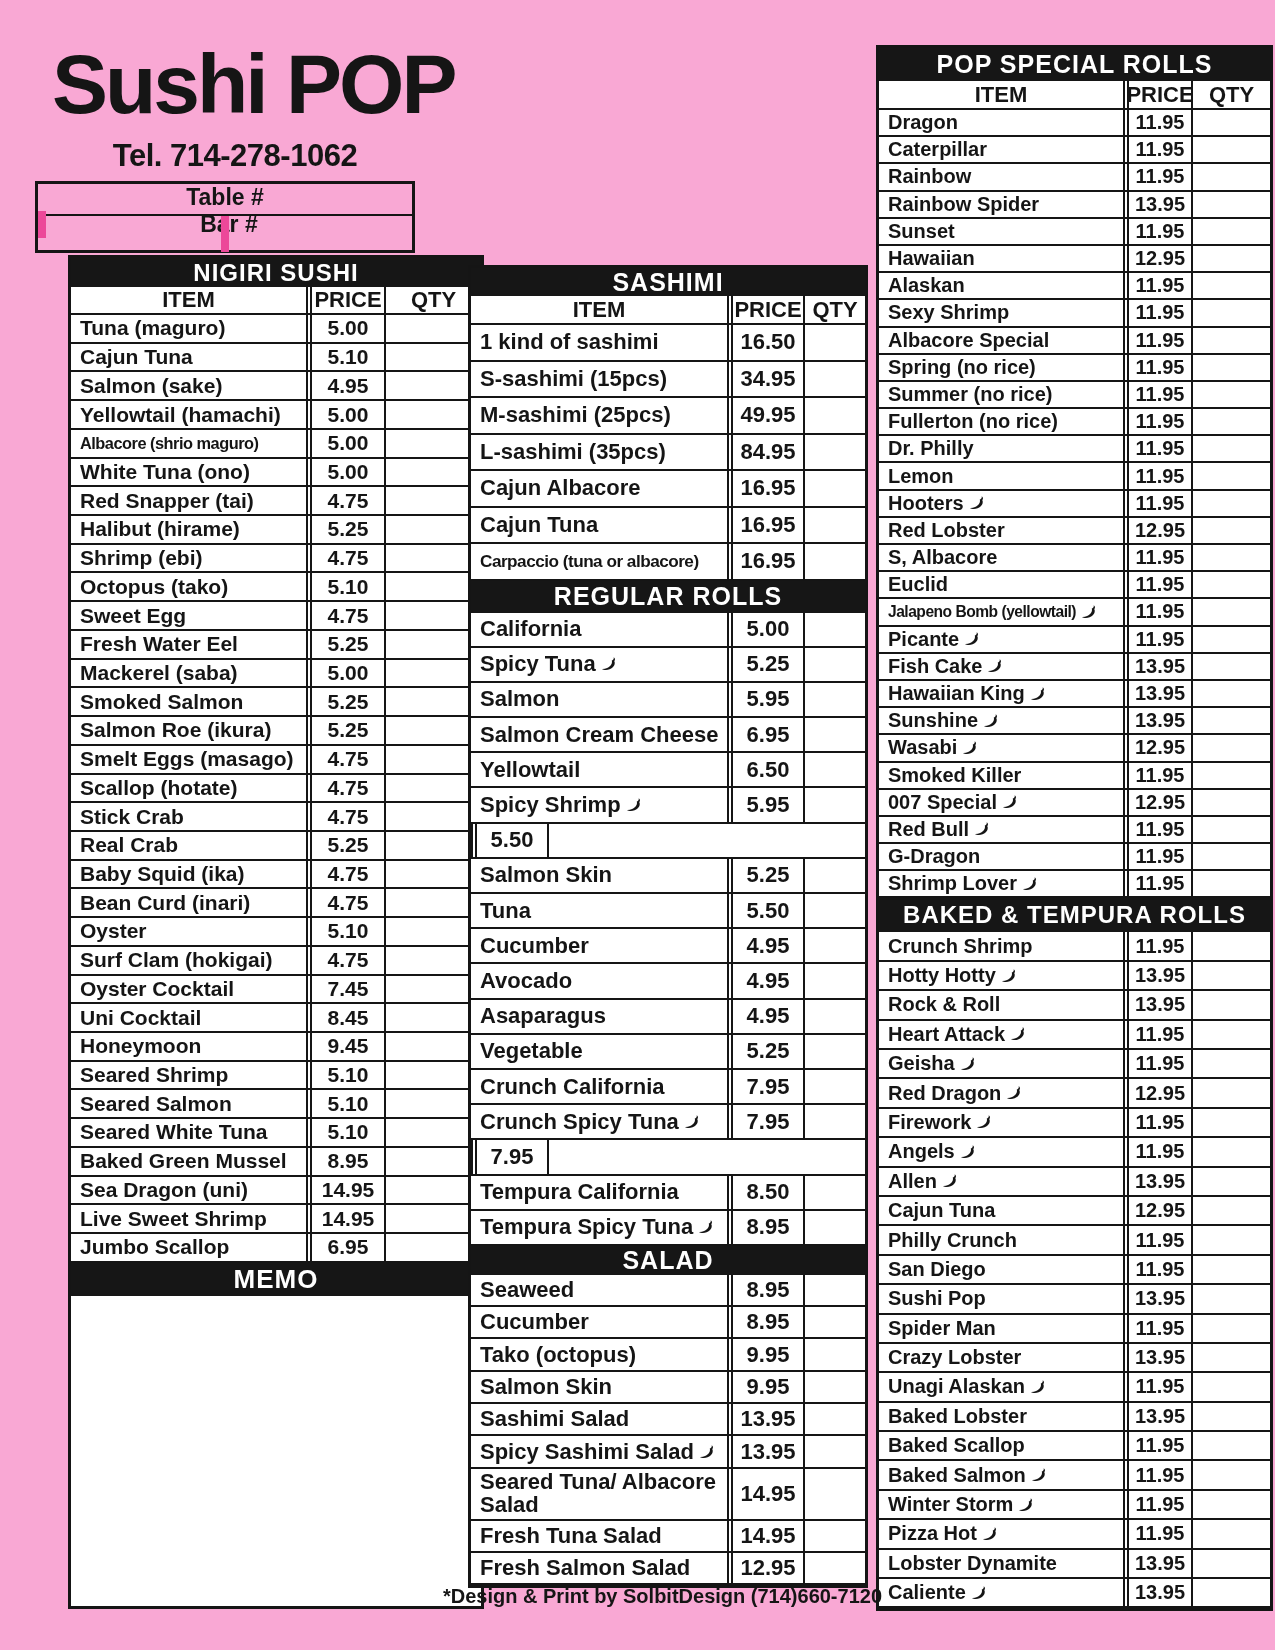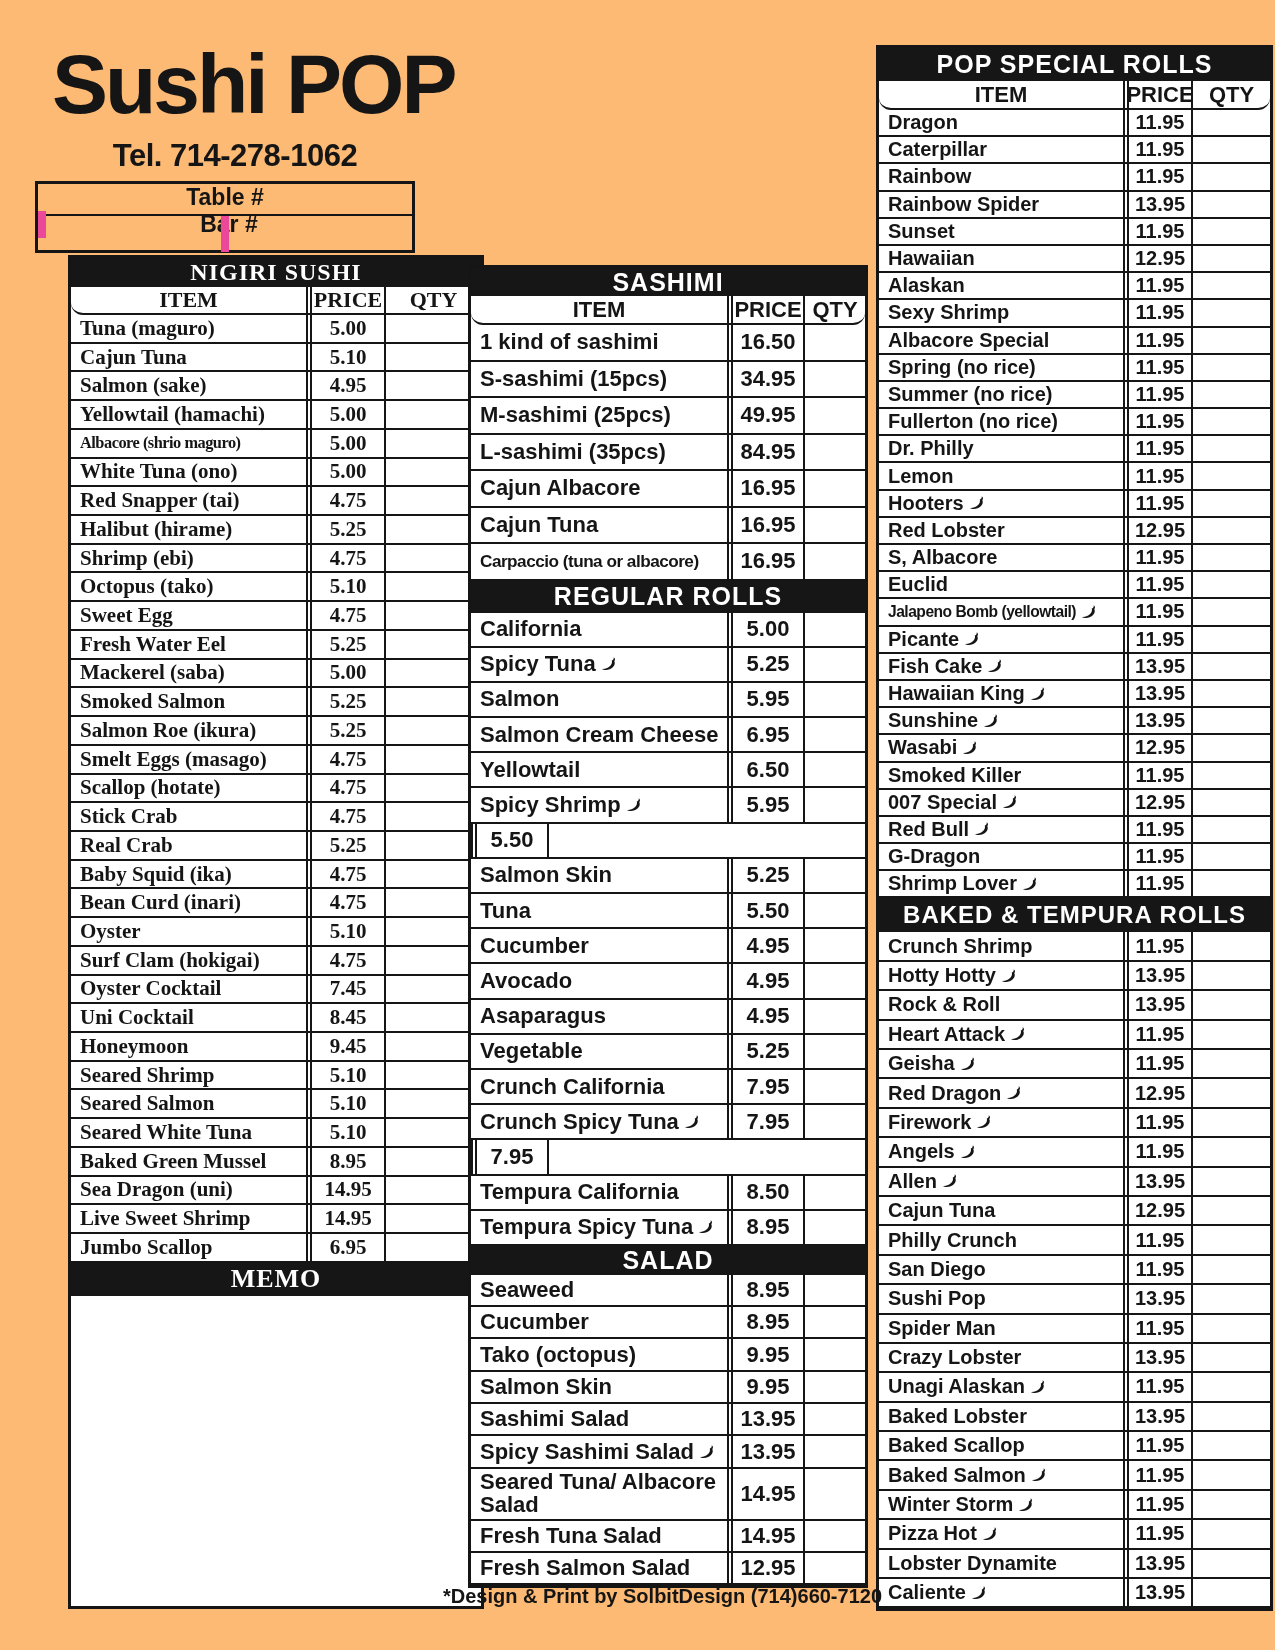--- a/index.html
+++ b/index.html
@@ -1,35 +1,35 @@
 <!DOCTYPE html>
 <html><head>
 <meta charset="utf-8">
 <style>
   html,body{margin:0;padding:0;background:#e8e8e8;}
-  .page{position:relative;width:1275px;height:1650px;margin:0 auto;background:#fdba74;
+  .page{position:relative;width:1275px;height:1650px;margin:0 auto;background:#f9a8d4;
         font-family:"Liberation Sans",sans-serif;font-weight:bold;color:#151515;overflow:hidden;}
 
   .logo{position:absolute;left:52px;top:36px;font-size:84px;letter-spacing:-3px;white-space:nowrap;}
   .tel{position:absolute;left:35px;top:138px;width:400px;text-align:center;font-size:31px;letter-spacing:-0.5px;}
 
   .tb-box{position:absolute;left:35px;top:181px;width:380px;height:72px;border:3px solid #151515;box-sizing:border-box;}
   .tb-hdr{display:flex;height:30px;border-bottom:2px solid #151515;flex-direction:column;}
   .tb-row{display:flex;height:36px;}
   .tb-cell{flex:1;display:flex;align-items:center;justify-content:center;font-size:23px;}
   .tb-cell.r{border-left:8px solid #ec4899;}
 
   .col{position:absolute;border:3px solid #151515;box-sizing:border-box;background:#fff;margin-left:33px;}
-  .colL{left:35px;top:255px;width:416px;font-size:21px;font-family:Liberation Serif, serif;--wi:235px;--wp:80px;}
+  .colL{left:35px;top:255px;width:416px;font-size:21px;--wi:235px;--wp:80px;}
   .colM{left:435px;top:265px;width:400px;font-size:22px;--wi:256px;--wp:78px;}
   .colR{left:843px;top:45px;width:397px;font-size:20px;--wi:244px;--wp:70px;}
 
   .bar{background:#161616;color:#ffffff;display:flex;align-items:center;justify-content:center;
        letter-spacing:1px;font-size:25px;}
-  .chdr{display:flex;height:28px;border-bottom:2px solid #151515;font-size:22px;box-sizing:border-box;border-radius:12px;}
+  .chdr{display:flex;height:28px;border-bottom:2px solid #151515;font-size:22px;box-sizing:border-box;}
   .row{display:flex;height:var(--rh);border-bottom:2px solid #151515;box-sizing:border-box;}
   .row.tall{height:52px;}
   .cell{display:flex;align-items:center;box-sizing:border-box;overflow:hidden;}
   .cell.item{width:var(--wi);padding-left:9px;white-space:nowrap;}
   .row.tall .cell.item{white-space:normal;line-height:1.02;}
   .cell.price{width:var(--wp);border-left:6px double #151515;border-right:2px solid #151515;justify-content:center;padding:0;}
   .cell.qty{flex:1;}
   .chdr .cell.item{justify-content:center;padding-left:0;}
   .lbl.tight{font-size:0.78em;letter-spacing:-0.5px;}
   .pepper{width:16px;height:16px;margin-left:6px;flex:0 0 auto;fill:#151515;}

